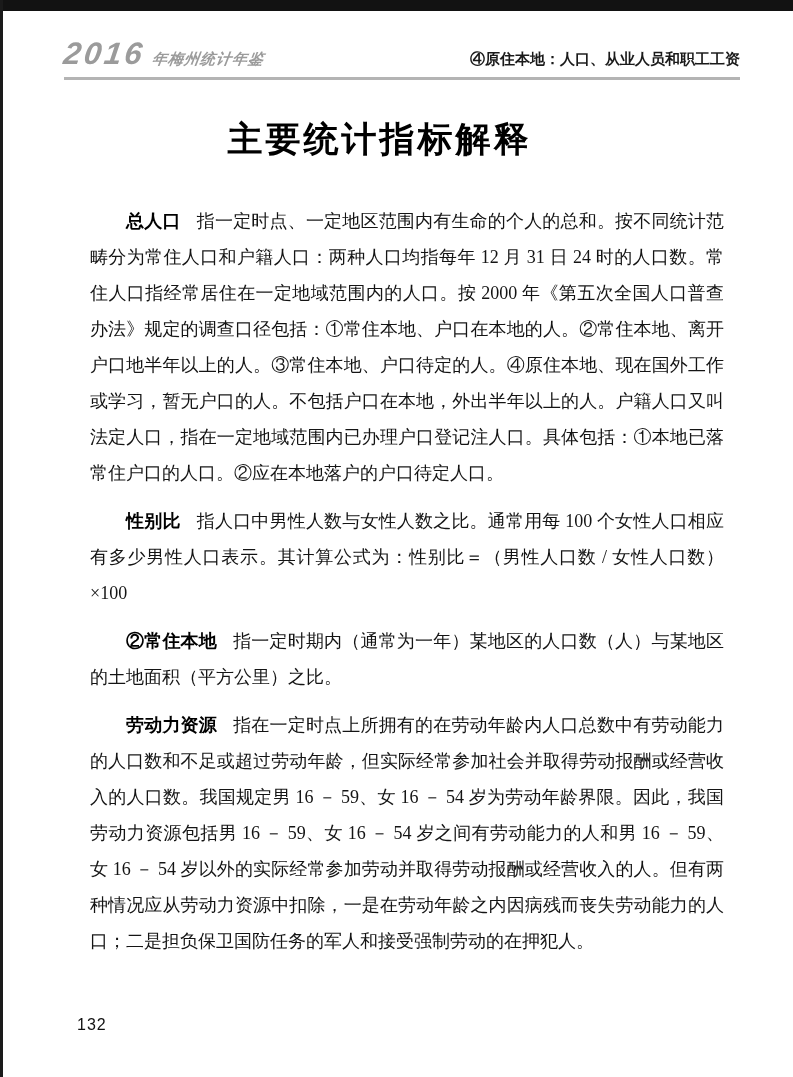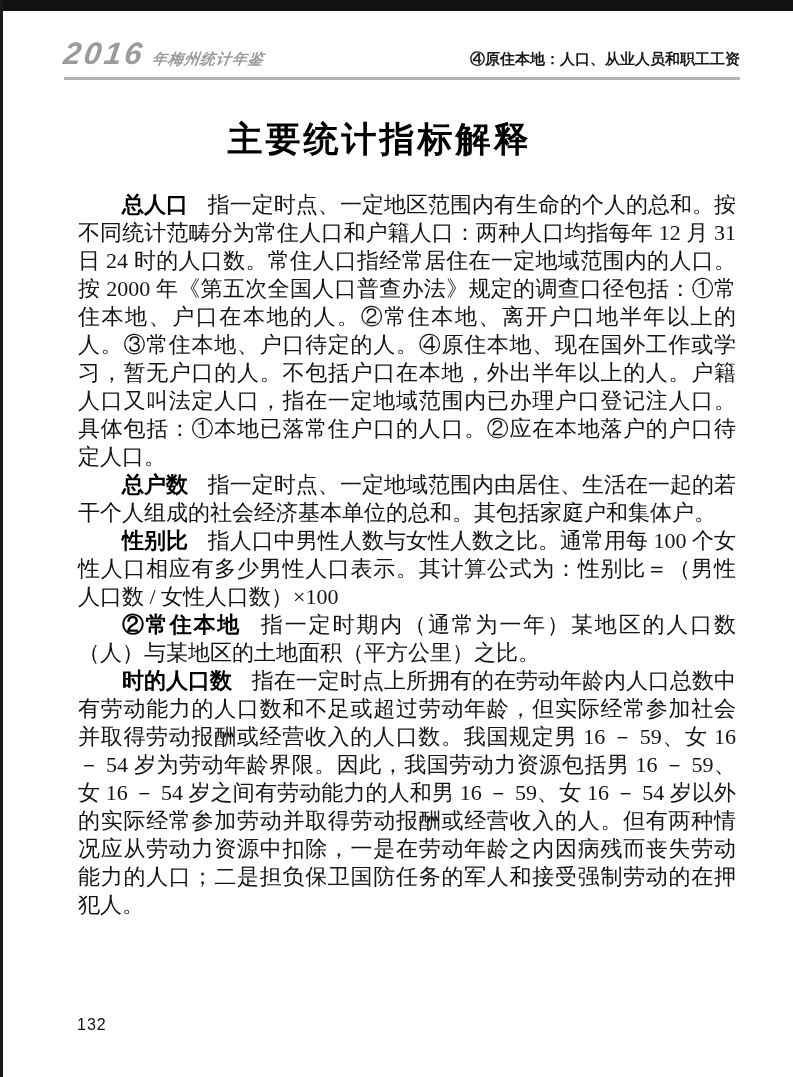--- a/index.html
+++ b/index.html
@@ -39,22 +39,22 @@
     text-align: center;
     font-size: 35px; font-weight: bold; letter-spacing: 3px;
     color: #000;
     font-family: "Liberation Serif", serif;
   }
 
   .content {
     position: absolute; top: 191px; left: 78px; width: 658px;
   }
   .para {
-    margin: 0;
-    font-size: 22px; line-height: 28px;
+    margin: 12px;
+    font-size: 18px; line-height: 36px;
     text-align: justify;
     text-indent: 2em;
     color: #141414;
   }
   .term {
     font-family: "Liberation Sans", sans-serif;
     font-weight: bold;
     margin-right: 0.9em;
     color: #000;
   }
@@ -76,19 +76,18 @@
   <div class="logo">
     <span class="logo-year">2016</span><span class="logo-suffix">年梅州统计年鉴</span>
   </div>
   <div class="section-title">④原住本地：人口、从业人员和职工工资</div>
 </div>
 
 <div class="doc-title">主要统计指标解释</div>
 
 <div class="content">
   <p class="para"><b class="term">总人口</b><span>指一定时点、一定地区范围内有生命的个人的总和。按不同统计范畴分为常住人口和户籍人口：两种人口均指每年 12 月 31 日 24 时的人口数。常住人口指经常居住在一定地域范围内的人口。按 2000 年《第五次全国人口普查办法》规定的调查口径包括：①常住本地、户口在本地的人。②常住本地、离开户口地半年以上的人。③常住本地、户口待定的人。④原住本地、现在国外工作或学习，暂无户口的人。不包括户口在本地，外出半年以上的人。户籍人口又叫法定人口，指在一定地域范围内已办理户口登记注人口。具体包括：①本地已落常住户口的人口。②应在本地落户的户口待定人口。</span></p>
-  <p class="para"><b class="term">总户数</b><span>指一定时点、一定地域范围内由居住、生活在一起的若干个人组成的社会经济基本单位的总和。其包括家庭户和集体户。</span></p>
   <p class="para"><b class="term">性别比</b><span>指人口中男性人数与女性人数之比。通常用每 100 个女性人口相应有多少男性人口表示。其计算公式为：性别比＝（男性人口数 / 女性人口数）×100</span></p>
   <p class="para"><b class="term">②常住本地</b><span>指一定时期内（通常为一年）某地区的人口数（人）与某地区的土地面积（平方公里）之比。</span></p>
-  <p class="para"><b class="term">时的人口数</b><span>指在一定时点上所拥有的在劳动年龄内人口总数中有劳动能力的人口数和不足或超过劳动年龄，但实际经常参加社会并取得劳动报酬或经营收入的人口数。我国规定男 16 － 59、女 16 － 54 岁为劳动年龄界限。因此，我国劳动力资源包括男 16 － 59、女 16 － 54 岁之间有劳动能力的人和男 16 － 59、女 16 － 54 岁以外的实际经常参加劳动并取得劳动报酬或经营收入的人。但有两种情况应从劳动力资源中扣除，一是在劳动年龄之内因病残而丧失劳动能力的人口；二是担负保卫国防任务的军人和接受强制劳动的在押犯人。</span></p>
+  <p class="para"><b class="term">劳动力资源</b><span>指在一定时点上所拥有的在劳动年龄内人口总数中有劳动能力的人口数和不足或超过劳动年龄，但实际经常参加社会并取得劳动报酬或经营收入的人口数。我国规定男 16 － 59、女 16 － 54 岁为劳动年龄界限。因此，我国劳动力资源包括男 16 － 59、女 16 － 54 岁之间有劳动能力的人和男 16 － 59、女 16 － 54 岁以外的实际经常参加劳动并取得劳动报酬或经营收入的人。但有两种情况应从劳动力资源中扣除，一是在劳动年龄之内因病残而丧失劳动能力的人口；二是担负保卫国防任务的军人和接受强制劳动的在押犯人。</span></p>
 </div>
 
 <div class="page-number">132</div>
 
 </body></html>

